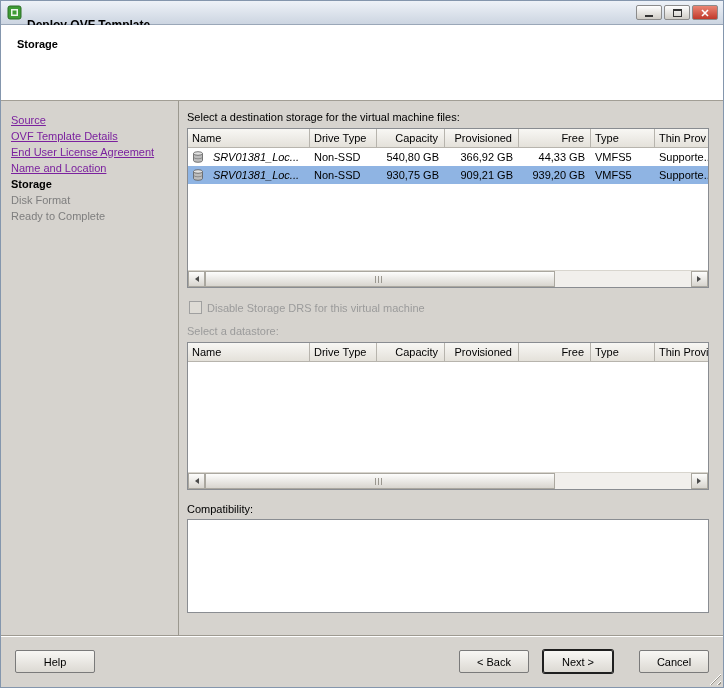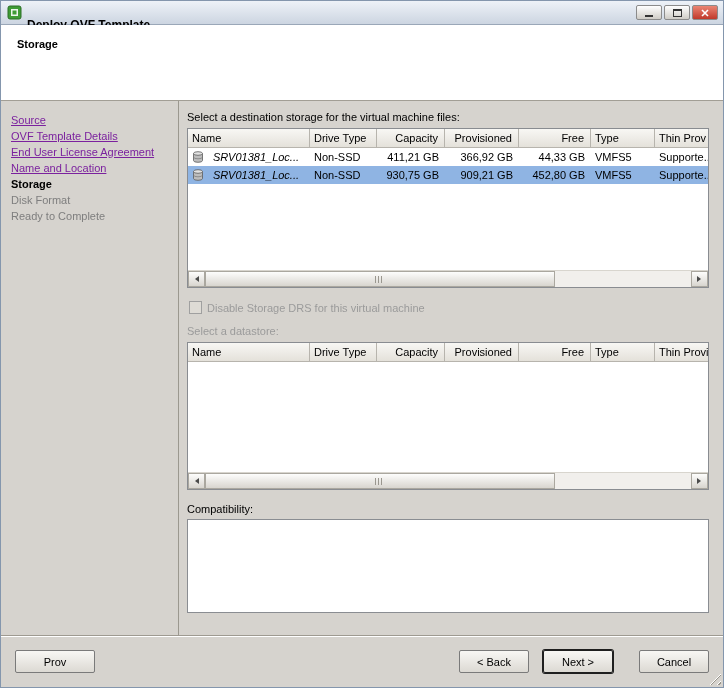--- a/index.html
+++ b/index.html
@@ -204,41 +204,41 @@
               <span class="disk-icon">
                 <svg width="12" height="12" viewBox="0 0 12 12">
                   <path d="M1.5 2.5 v7 a4.5 1.8 0 0 0 9 0 v-7" fill="#bdbdbd" stroke="#5a5a5a" stroke-width="0.8"></path>
                   <ellipse cx="6" cy="2.5" rx="4.5" ry="1.8" fill="#e2e2e2" stroke="#5a5a5a" stroke-width="0.8"></ellipse>
                   <path d="M1.5 6 a4.5 1.8 0 0 0 9 0" fill="none" stroke="#777" stroke-width="0.7"></path>
                 </svg>
               </span>
               <span>SRV01381_Loc...</span>
             </div>
             <div class="cell c-drive">Non-SSD</div>
-            <div class="cell c-cap num">411,21 GB</div>
+            <div class="cell c-cap num">540,80 GB</div>
             <div class="cell c-prov num">366,92 GB</div>
             <div class="cell c-free num">44,33 GB</div>
             <div class="cell c-type">VMFS5</div>
             <div class="cell c-thin">Supporte...</div>
           </div>
           <div class="lv-row selected">
             <div class="cell c-name">
               <span class="disk-icon">
                 <svg width="12" height="12" viewBox="0 0 12 12">
                   <path d="M1.5 2.5 v7 a4.5 1.8 0 0 0 9 0 v-7" fill="#bdbdbd" stroke="#5a5a5a" stroke-width="0.8"></path>
                   <ellipse cx="6" cy="2.5" rx="4.5" ry="1.8" fill="#e2e2e2" stroke="#5a5a5a" stroke-width="0.8"></ellipse>
                   <path d="M1.5 6 a4.5 1.8 0 0 0 9 0" fill="none" stroke="#777" stroke-width="0.7"></path>
                 </svg>
               </span>
               <span>SRV01381_Loc...</span>
             </div>
             <div class="cell c-drive">Non-SSD</div>
             <div class="cell c-cap num">930,75 GB</div>
             <div class="cell c-prov num">909,21 GB</div>
-            <div class="cell c-free num">452,80 GB</div>
+            <div class="cell c-free num">939,20 GB</div>
             <div class="cell c-type">VMFS5</div>
             <div class="cell c-thin">Supporte...</div>
           </div>
         </div>
         <div class="hscrollbar">
           <span class="sb-btn">
               <span class="arr-left"></span>
             </span>
           <span class="sb-track">
             <span class="sb-thumb">
@@ -284,21 +284,21 @@
         </div>
       </div>
 
       <div class="field-label compat-label">Compatibility:</div>
       <div class="compat-box"></div>
 
     </div>
   </div>
 
   <div class="footer">
-    <button class="btn help">Prov</button>
+    <button class="btn help">Help</button>
     <span class="spacer"></span>
     <button class="btn back">&lt; Back</button>
     <button class="btn next">Next &gt;</button>
     <button class="btn cancel">Cancel</button>
     <span class="resize-grip"></span>
   </div>
 
 </div>
 
 </body></html>

